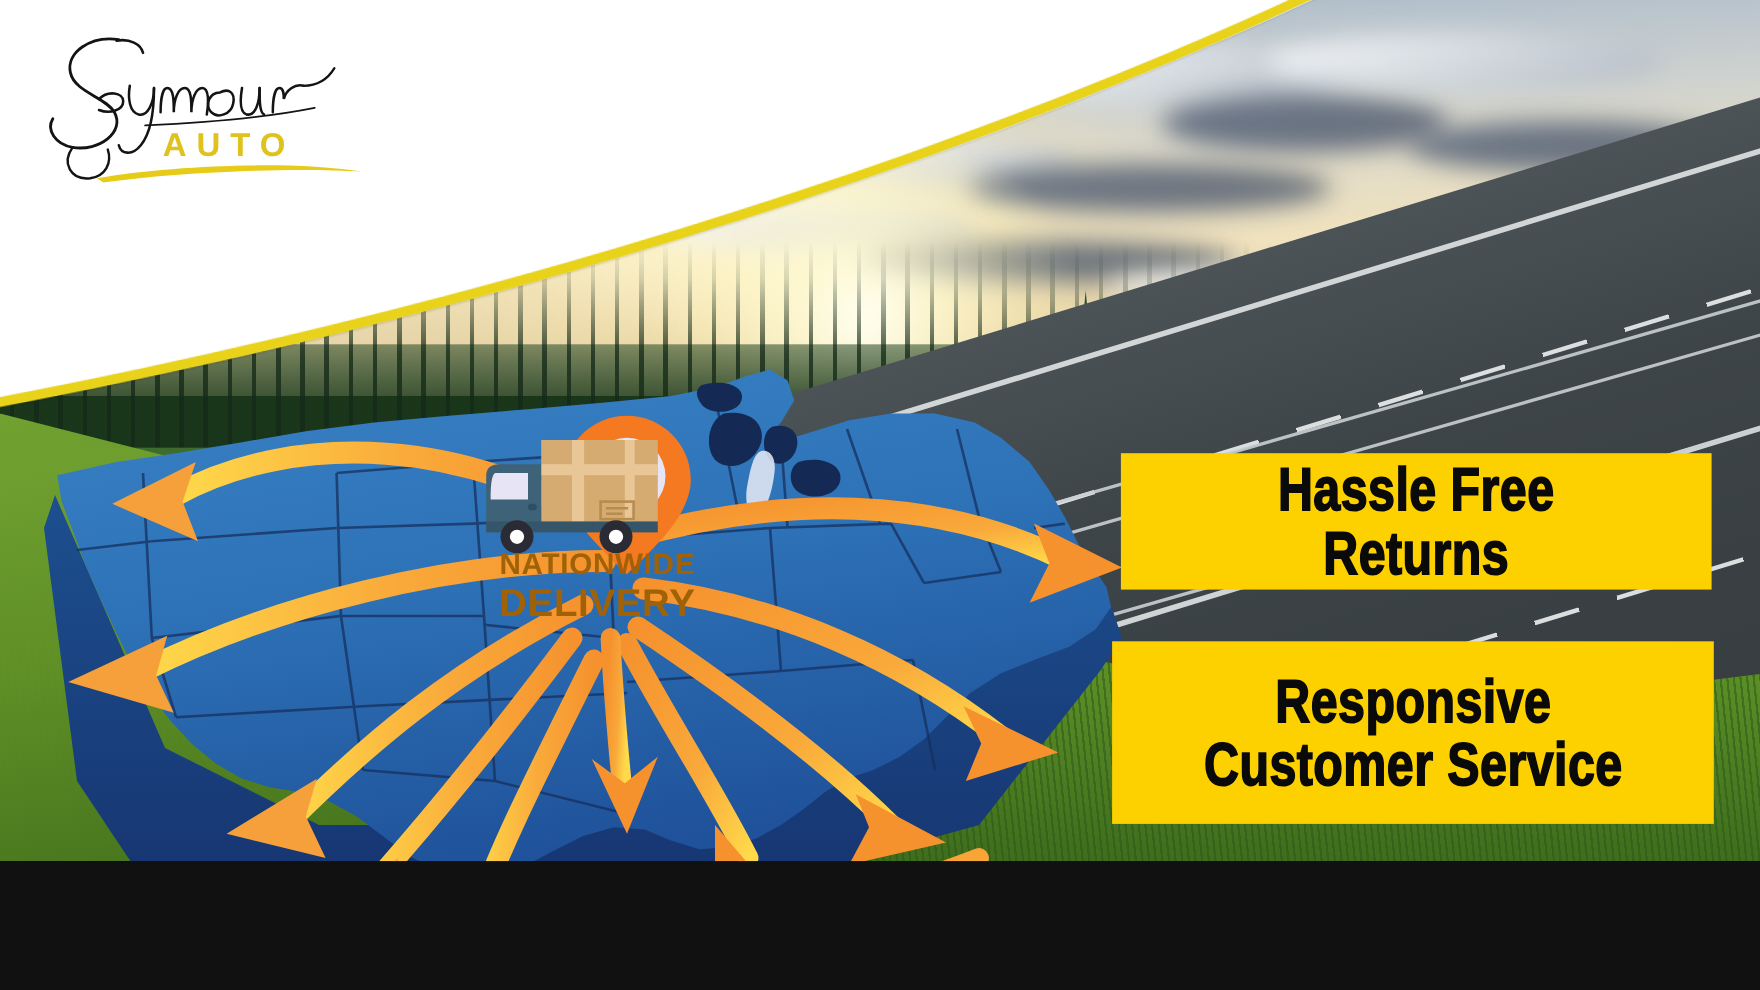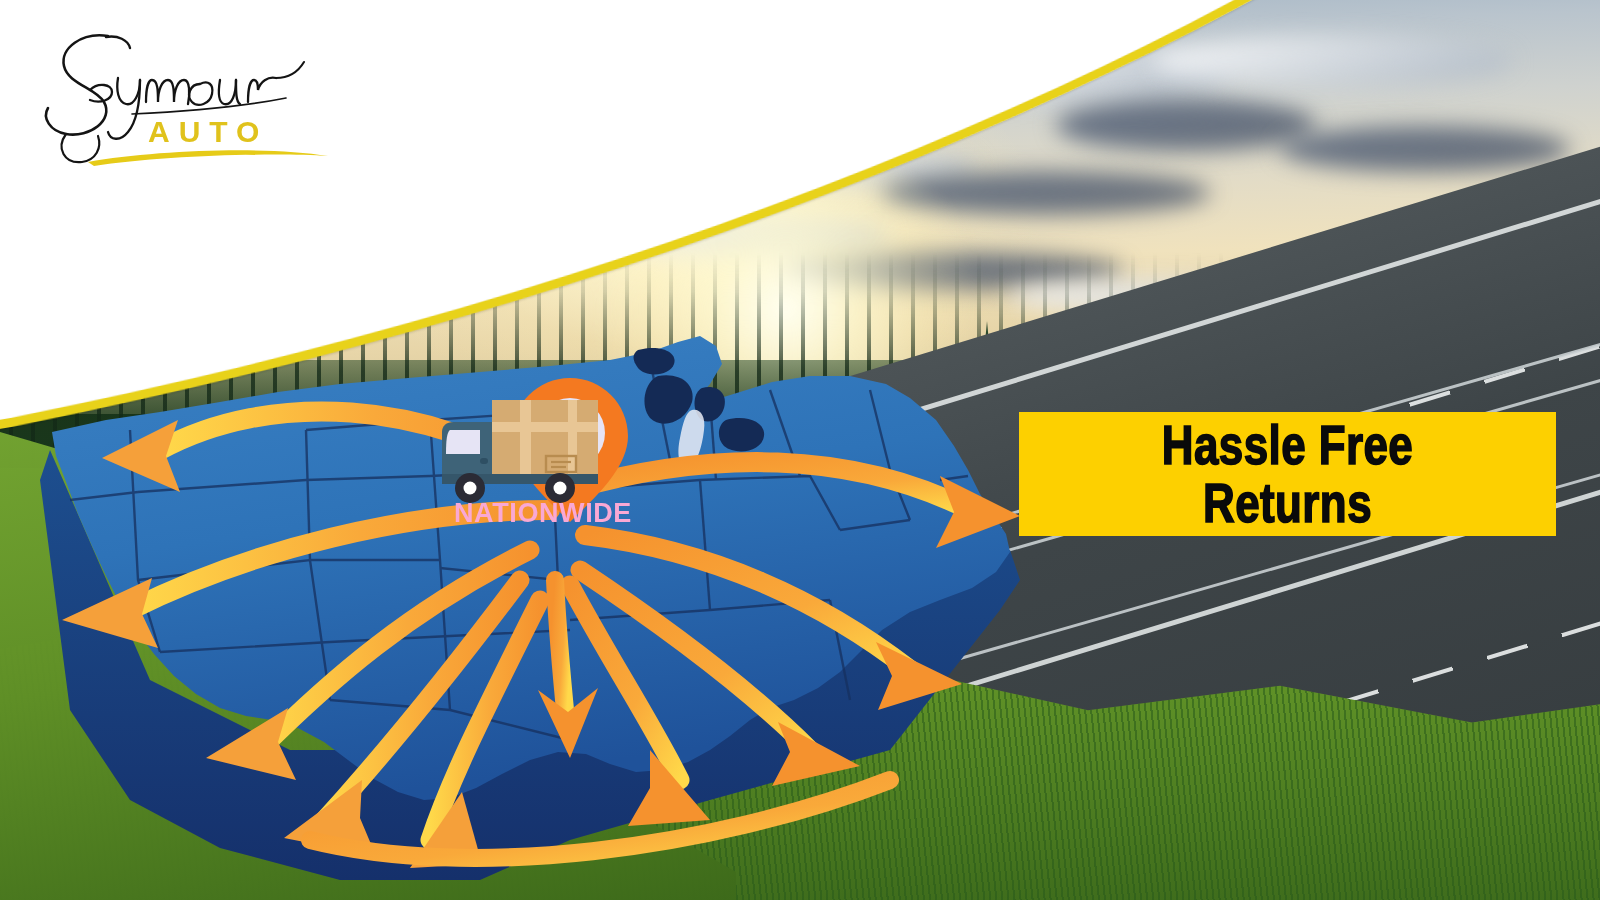--- a/index.html
+++ b/index.html
@@ -2,21 +2,21 @@
 <html><head>
 <meta charset="utf-8">
 <title>Seymour Auto Nationwide Delivery Banner</title>
 <style>
   * { margin:0; padding:0; box-sizing:border-box; }
   html,body{ background:#111; }
   body{ font-family:"Liberation Sans", sans-serif; }
 
   #banner{
     position:relative;
-    width:1600px; height:900px;
+    width:1600px; height:783px;
     overflow:hidden;
     background:#0b1a0b;
   }
 
   
   .photo{ position:absolute; inset:0; overflow:hidden; }
 
   
   .sky{
     position:absolute; left:0; top:0; width:100%; height:46%;
@@ -128,21 +128,21 @@
 
   
   .mapwrap{ position:absolute; left:10px; top:280px; width:1060px; height:600px; }
   .mapwrap svg{ width:100%; height:100%; display:block; overflow:visible; }
 
   
   .delivery{ position:absolute; left:428px; top:370px; width:230px; height:212px; }
   .delivery svg{ width:100%; height:100%; display:block; }
   .nw-text{
     position:absolute; left:428px; top:500px; width:230px;
-    text-align:center; line-height:1; color:#f9a8d4;
+    text-align:center; line-height:1; color:#a16207;
     font-family:"Liberation Sans", sans-serif;
   }
   .nw-text .l1{ display:block; font-size:27px; font-weight:700; letter-spacing:.6px; }
   .nw-text .l2{ display:block; font-size:35px; font-weight:700; letter-spacing:.6px; margin-top:4px; }
 
   
   .callout{
     position:absolute;
     background:#fdd000;
     display:flex; align-items:center; justify-content:center;
@@ -411,21 +411,26 @@
         <circle cx="42" cy="118" r="15" fill="#2b2b35"></circle>
         <circle cx="42" cy="118" r="6.5" fill="#ffffff"></circle>
         <circle cx="132" cy="118" r="15" fill="#2b2b35"></circle>
         <circle cx="132" cy="118" r="6.5" fill="#ffffff"></circle>
       </g>
     </svg>
   </div>
 
   <div class="nw-text">
     <span class="l1">NATIONWIDE</span>
+    <span class="l2">DELIVERY</span>
   </div>
 
 
   <div class="callout" id="callout-2">
     <div class="txt">Hassle Free Returns</div>
   </div>
 
+  <div class="callout" id="callout-3">
+    <div class="txt">Responsive
+Customer Service</div>
+  </div>
 
 </div>
 
 </body></html>

